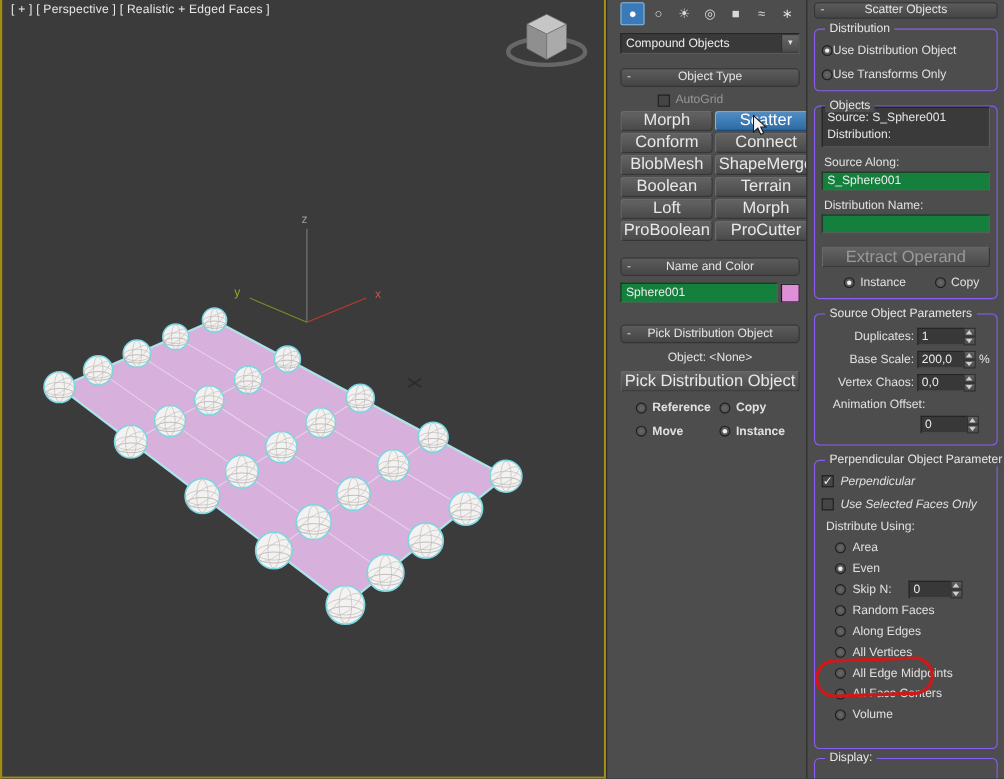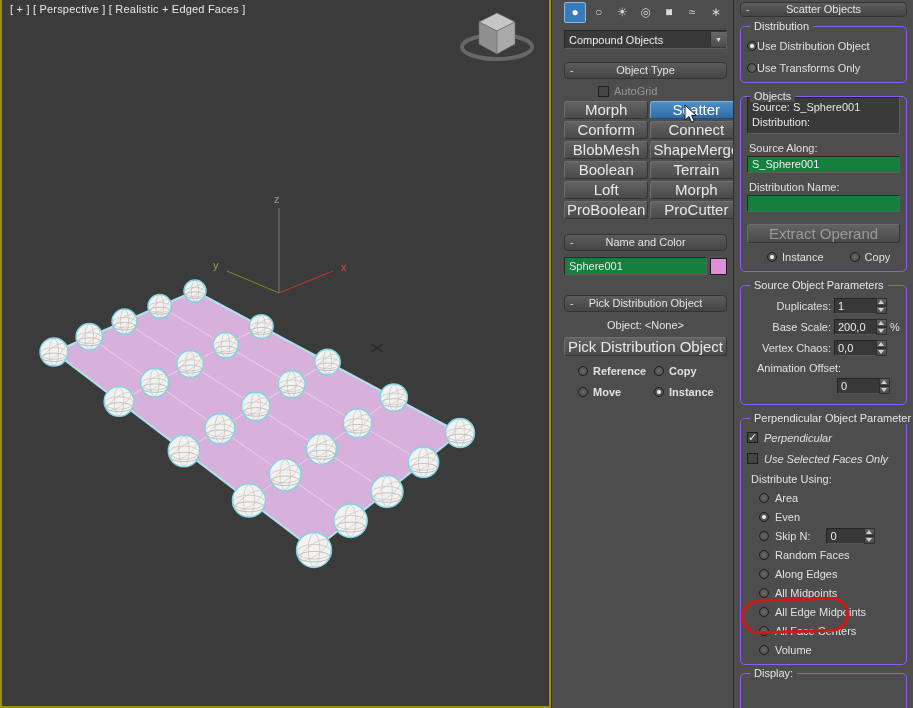--- a/index.html
+++ b/index.html
@@ -576,31 +576,31 @@
       <div class="dopt">
         <span class="radio"></span>
         <span>Random Faces</span>
       </div>
       <div class="dopt">
         <span class="radio"></span>
         <span>Along Edges</span>
       </div>
       <div class="dopt">
         <span class="radio"></span>
-        <span>All Midpoints</span>
+        <span>All Vertices</span>
       </div>
       <div class="dopt">
         <span class="radio"></span>
         <span>All Edge Midpoints</span>
       </div>
       <div class="dopt">
         <span class="radio"></span>
         <span>All Face Centers</span>
       </div>
-      <div class="dopt" style="margin-bottom:0">
+      <div class="dopt" style="margin-bottom:16px">
         <span class="radio"></span>
         <span>Volume</span>
       </div>
     </div>
 
     <div class="grp display-grp">
       <span class="grp-title">Display:</span>
     </div>
   </div>
 

